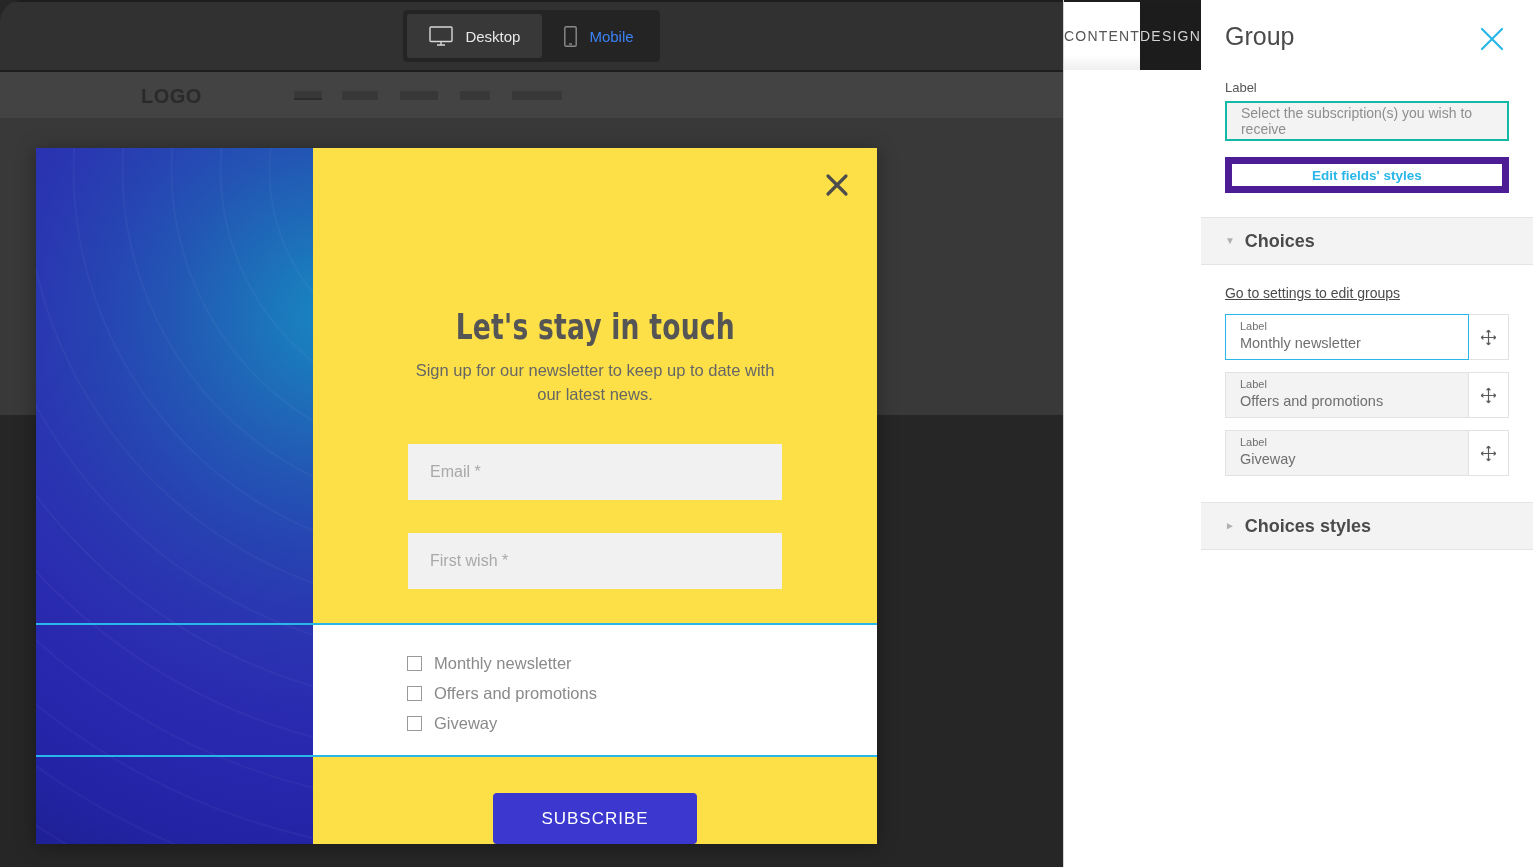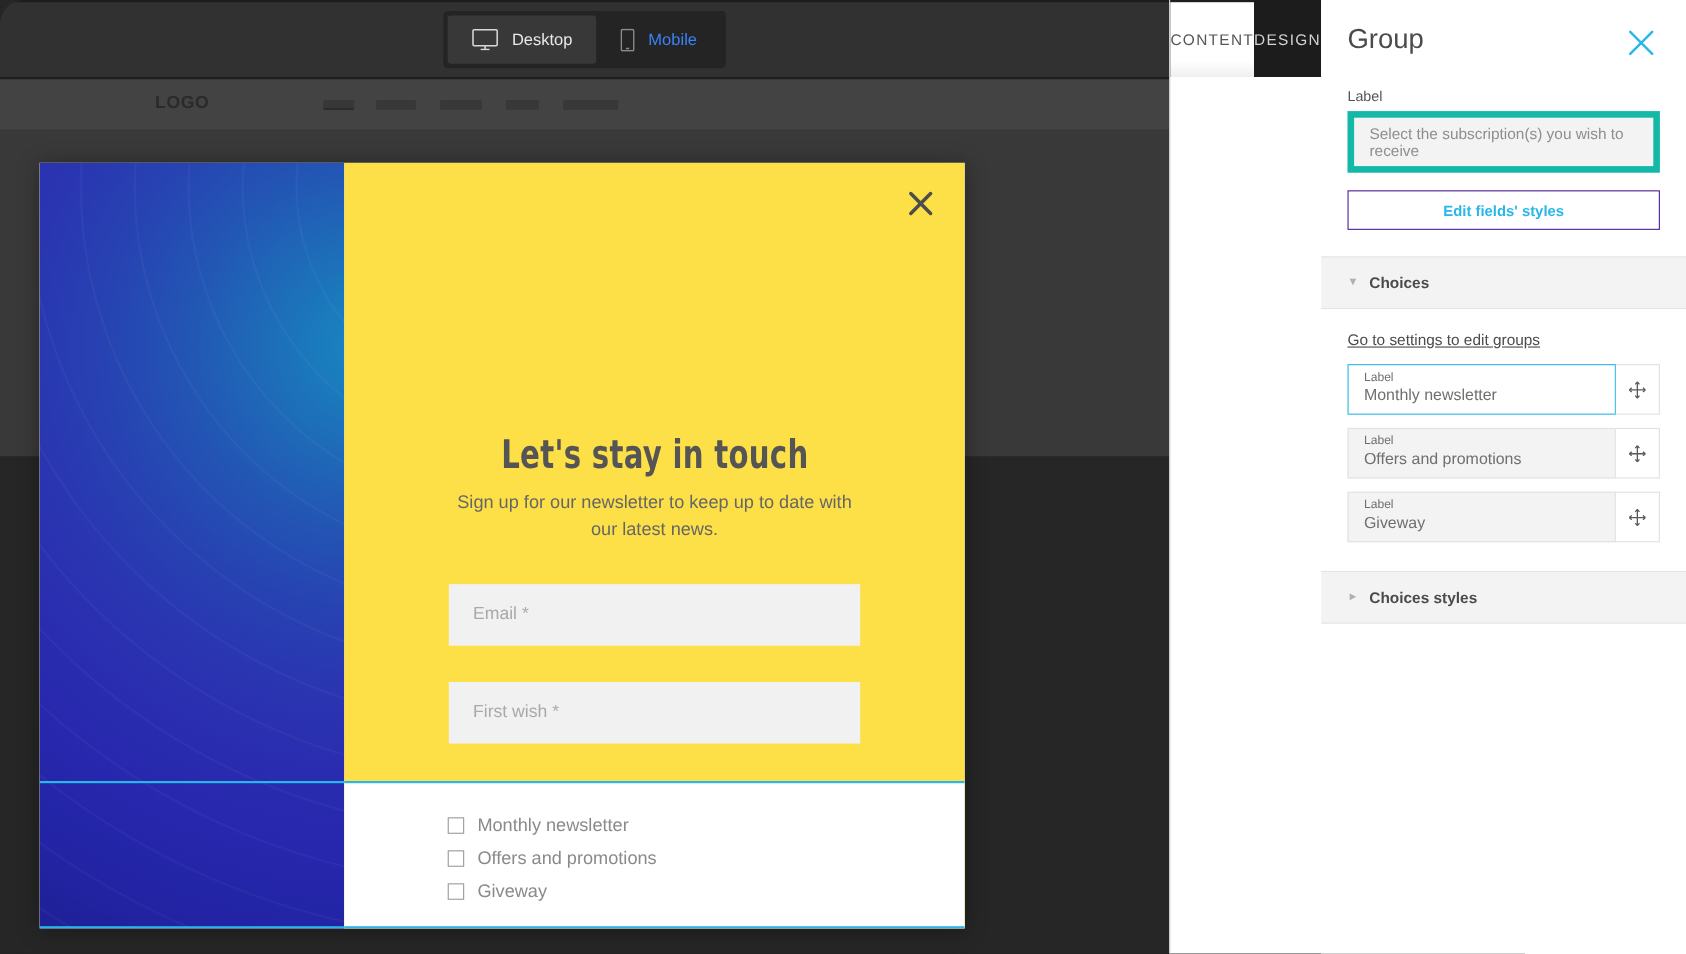--- a/index.html
+++ b/index.html
@@ -54,21 +54,21 @@
   }
   #mock-header {
     position: absolute; left: 0; top: 0;
     width: 1063px; height: 48px;
     background: #434343;
     border-top: 2px solid #1d1d1d;
     display: flex; align-items: center;
   }
   #mock-logo {
     position: absolute; left: 141px; top: 15px;
-    font-size: 16px; font-weight: bold; color: #2a2a2a;
+    font-size: 20px; font-weight: bold; color: #2a2a2a;
     letter-spacing: 0.5px;
   }
   .mock-nav-item {
     position: absolute; top: 21px;
     height: 9px; background: #383838;
     border-radius: 1px;
   }
   .mock-nav-item.current { border-bottom: 2px solid #2c2c2c; padding-bottom: 2px; }
   #mock-cta {
     position: absolute; left: 676px; top: 81px;
@@ -238,52 +238,52 @@
   }
   #panel-head-row {
     display: flex; align-items: flex-start; justify-content: space-between;
   }
   #panel-title { font-size: 25px; color: #4b4b4b; font-weight: normal; }
   #panel-close { cursor: pointer; line-height: 0; padding: 4px; }
 
   .panel-label { margin-top: 24px; font-size: 13px; color: #555555; }
   #label-input {
     margin-top: 6px;
-    width: 100%; height: 56px;
+    width: 100%; height: 40px;
     background: #f3f3f3;
-    border: 6px solid #14b8a6;
+    border: 2px solid #14b8a6;
     display: flex; align-items: center;
     padding-left: 14px;
     font-size: 14px; color: #8e8e8e;
     cursor: text;
   }
   #edit-fields-btn {
     margin-top: 16px;
     width: 100%; height: 36px;
     background: #ffffff;
-    border: 1px solid #4c1d95;
+    border: 7px solid #4c1d95;
     color: #29b6e8;
     font-size: 13.5px; font-weight: bold;
     display: flex; align-items: center; justify-content: center;
     cursor: pointer;
     font-family: "Liberation Sans", sans-serif;
   }
 
   .section-header {
     margin-top: 24px;
     height: 48px;
     background: #f3f3f3;
     border-top: 1px solid #e4e4e4;
     border-bottom: 1px solid #e4e4e4;
     display: flex; align-items: center;
     padding-left: 24px; gap: 10px;
     cursor: pointer;
   }
   .section-header .tri { color: #b0b0b0; font-size: 10px; line-height: 1; }
-  .section-header .section-title { font-size: 14px; font-weight: bold; color: #4b4b4b; }
+  .section-header .section-title { font-size: 18px; font-weight: bold; color: #4b4b4b; }
   #choices-styles-header { margin-top: 26px; }
 
   #choices-section { padding: 0 24px; }
   #settings-link {
     display: inline-block;
     margin-top: 20px;
     font-size: 14px; color: #4b4b4b;
     text-decoration: underline;
     cursor: pointer;
   }
@@ -387,20 +387,21 @@
           <div class="choice-row">
             <span class="choice-box"></span>
             <span class="choice-label">Offers and promotions</span>
           </div>
           <div class="choice-row">
             <span class="choice-box"></span>
             <span class="choice-label">Giveway</span>
           </div>
         </div>
 
+        <button id="subscribe-btn">SUBSCRIBE</button>
 
       </div>
     </div>
   </div>
 
   <div id="side-panel">
 
     <div id="panel-tabs">
       <div class="panel-tab active">CONTENT</div>
       <div class="panel-tab">DESIGN</div>

